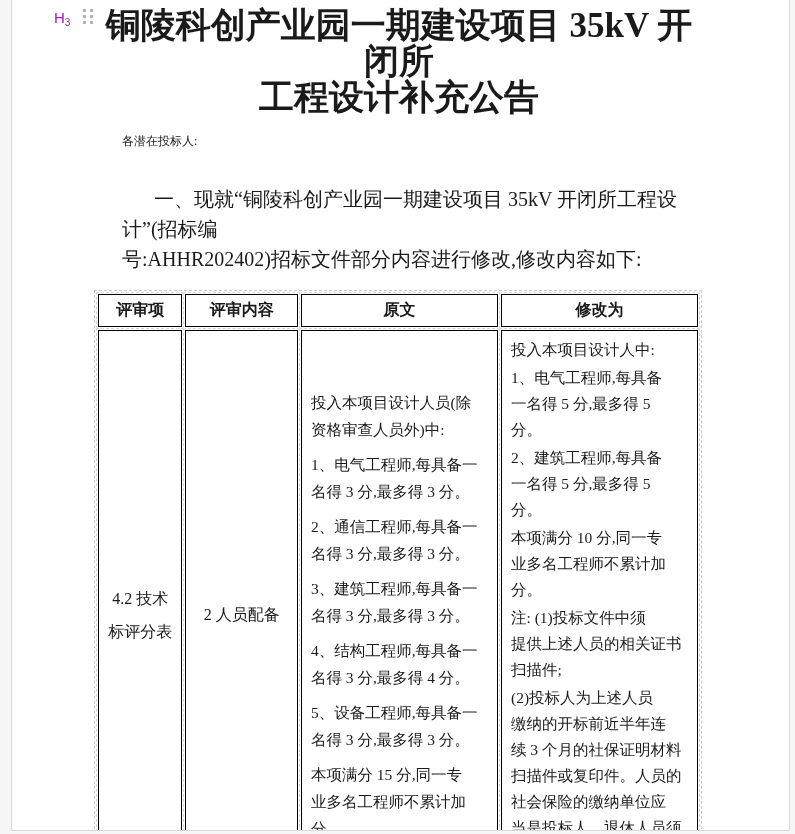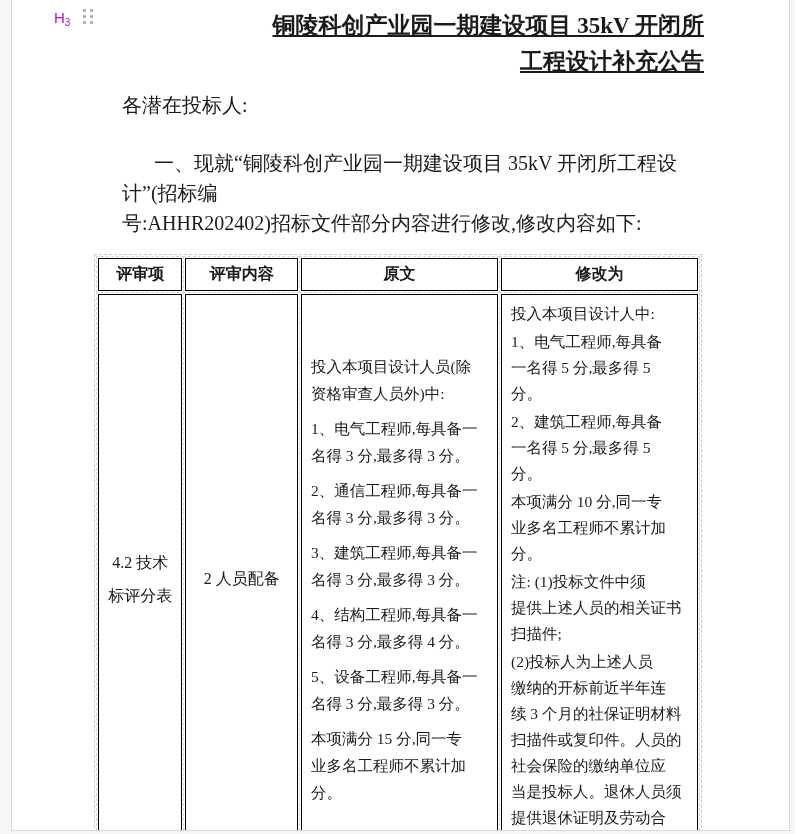--- a/index.html
+++ b/index.html
@@ -24,24 +24,24 @@
   .block-hint .sub{font-size:10px;vertical-align:-3px;}
   .drag-handle{
     position:absolute;left:71px;top:9px;width:13px;height:16px;
     display:grid;grid-template-columns:3px 3px;grid-template-rows:3px 3px 3px;
     column-gap:4px;row-gap:3px;cursor:grab;
   }
   .drag-handle i{background:#b3b3b3;width:3px;height:3px;display:block;}
   
   .doc{margin-left:82px;width:610px;}
   .doc-title{
-    margin:8px 0 0 0;font-size:23px;font-weight:bold;line-height:36px;
-    text-align:right;white-space:pre-line;text-decoration:underline;
+    margin:8px 0 0 0;font-size:35px;font-weight:bold;line-height:36px;
+    text-align:center;white-space:pre-line;
   }
-  .salutation{margin:14px 0 0 28px;font-size:20px;line-height:22px;}
+  .salutation{margin:14px 0 0 28px;font-size:12px;line-height:22px;}
   .intro{
     margin:32px 0 0 28px;width:562px;font-size:20px;line-height:30px;
     text-indent:32px;white-space:pre-line;
   }
   
   table.mod{
     margin-top:16px;width:608px;table-layout:fixed;
     border-collapse:separate;border-spacing:3px;
     border:1px dashed #c9c9c9;
   }

